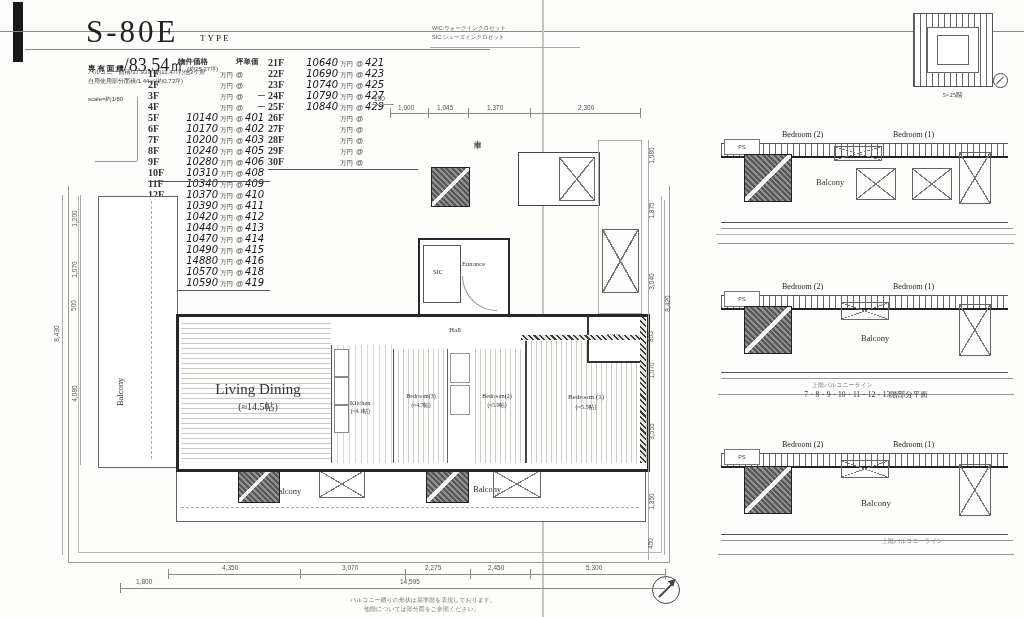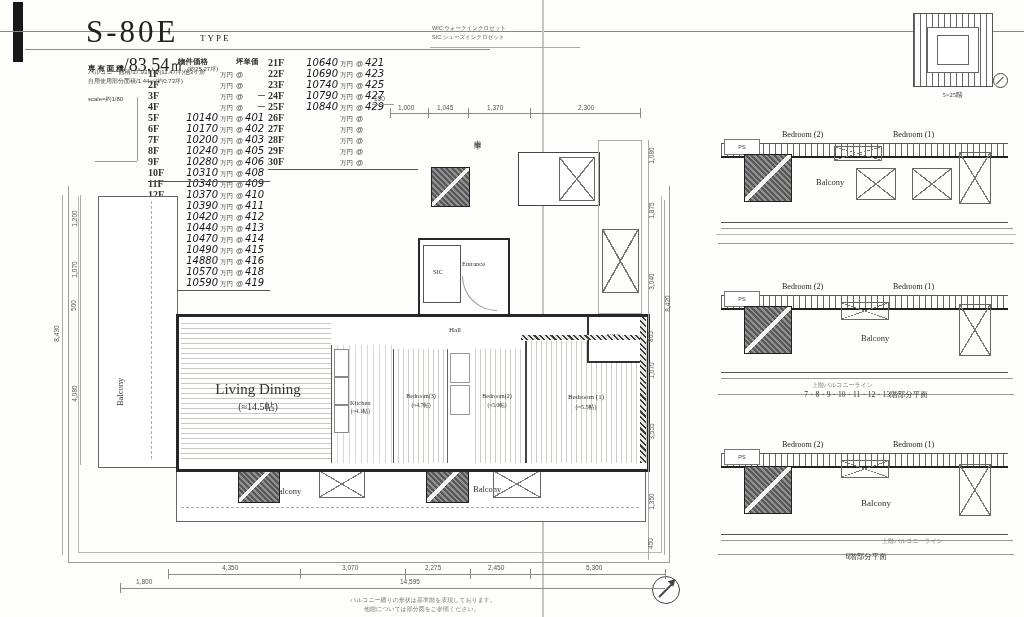--- a/index.html
+++ b/index.html
@@ -483,15 +483,14 @@
     <div class="abs thinbox" style="left:8px;top:9px;width:34px;height:14px;text-align:center;font-size:5.5px;line-height:14px;color:#444;">PS</div>
     <div class="abs pillar" style="left:28px;top:26px;width:46px;height:46px;"></div>
     <div class="abs xbox" style="left:125px;top:20px;width:46px;height:16px;"></div>
     <div class="abs serif roomlabel" style="left:145px;top:58px;font-size:9px;">Balcony</div>
     <div class="abs xbox" style="left:243px;top:24px;width:30px;height:50px;"></div>
     <div class="abs hline" style="left:5px;top:94px;width:287px;background:#555;"></div>
     <div class="abs hline" style="left:5px;top:100px;width:292px;background:#999;"></div>
     <div class="abs note6" style="left:166px;top:97px;">上階バルコニーライン</div>
     <div class="abs hline" style="left:2px;top:114px;width:296px;background:#999;"></div>
   </div>
-  <div class="abs caption" style="left:716px;top:552px;width:300px;">6階部分平面</div>
 
 </div>
 
 </body></html>

